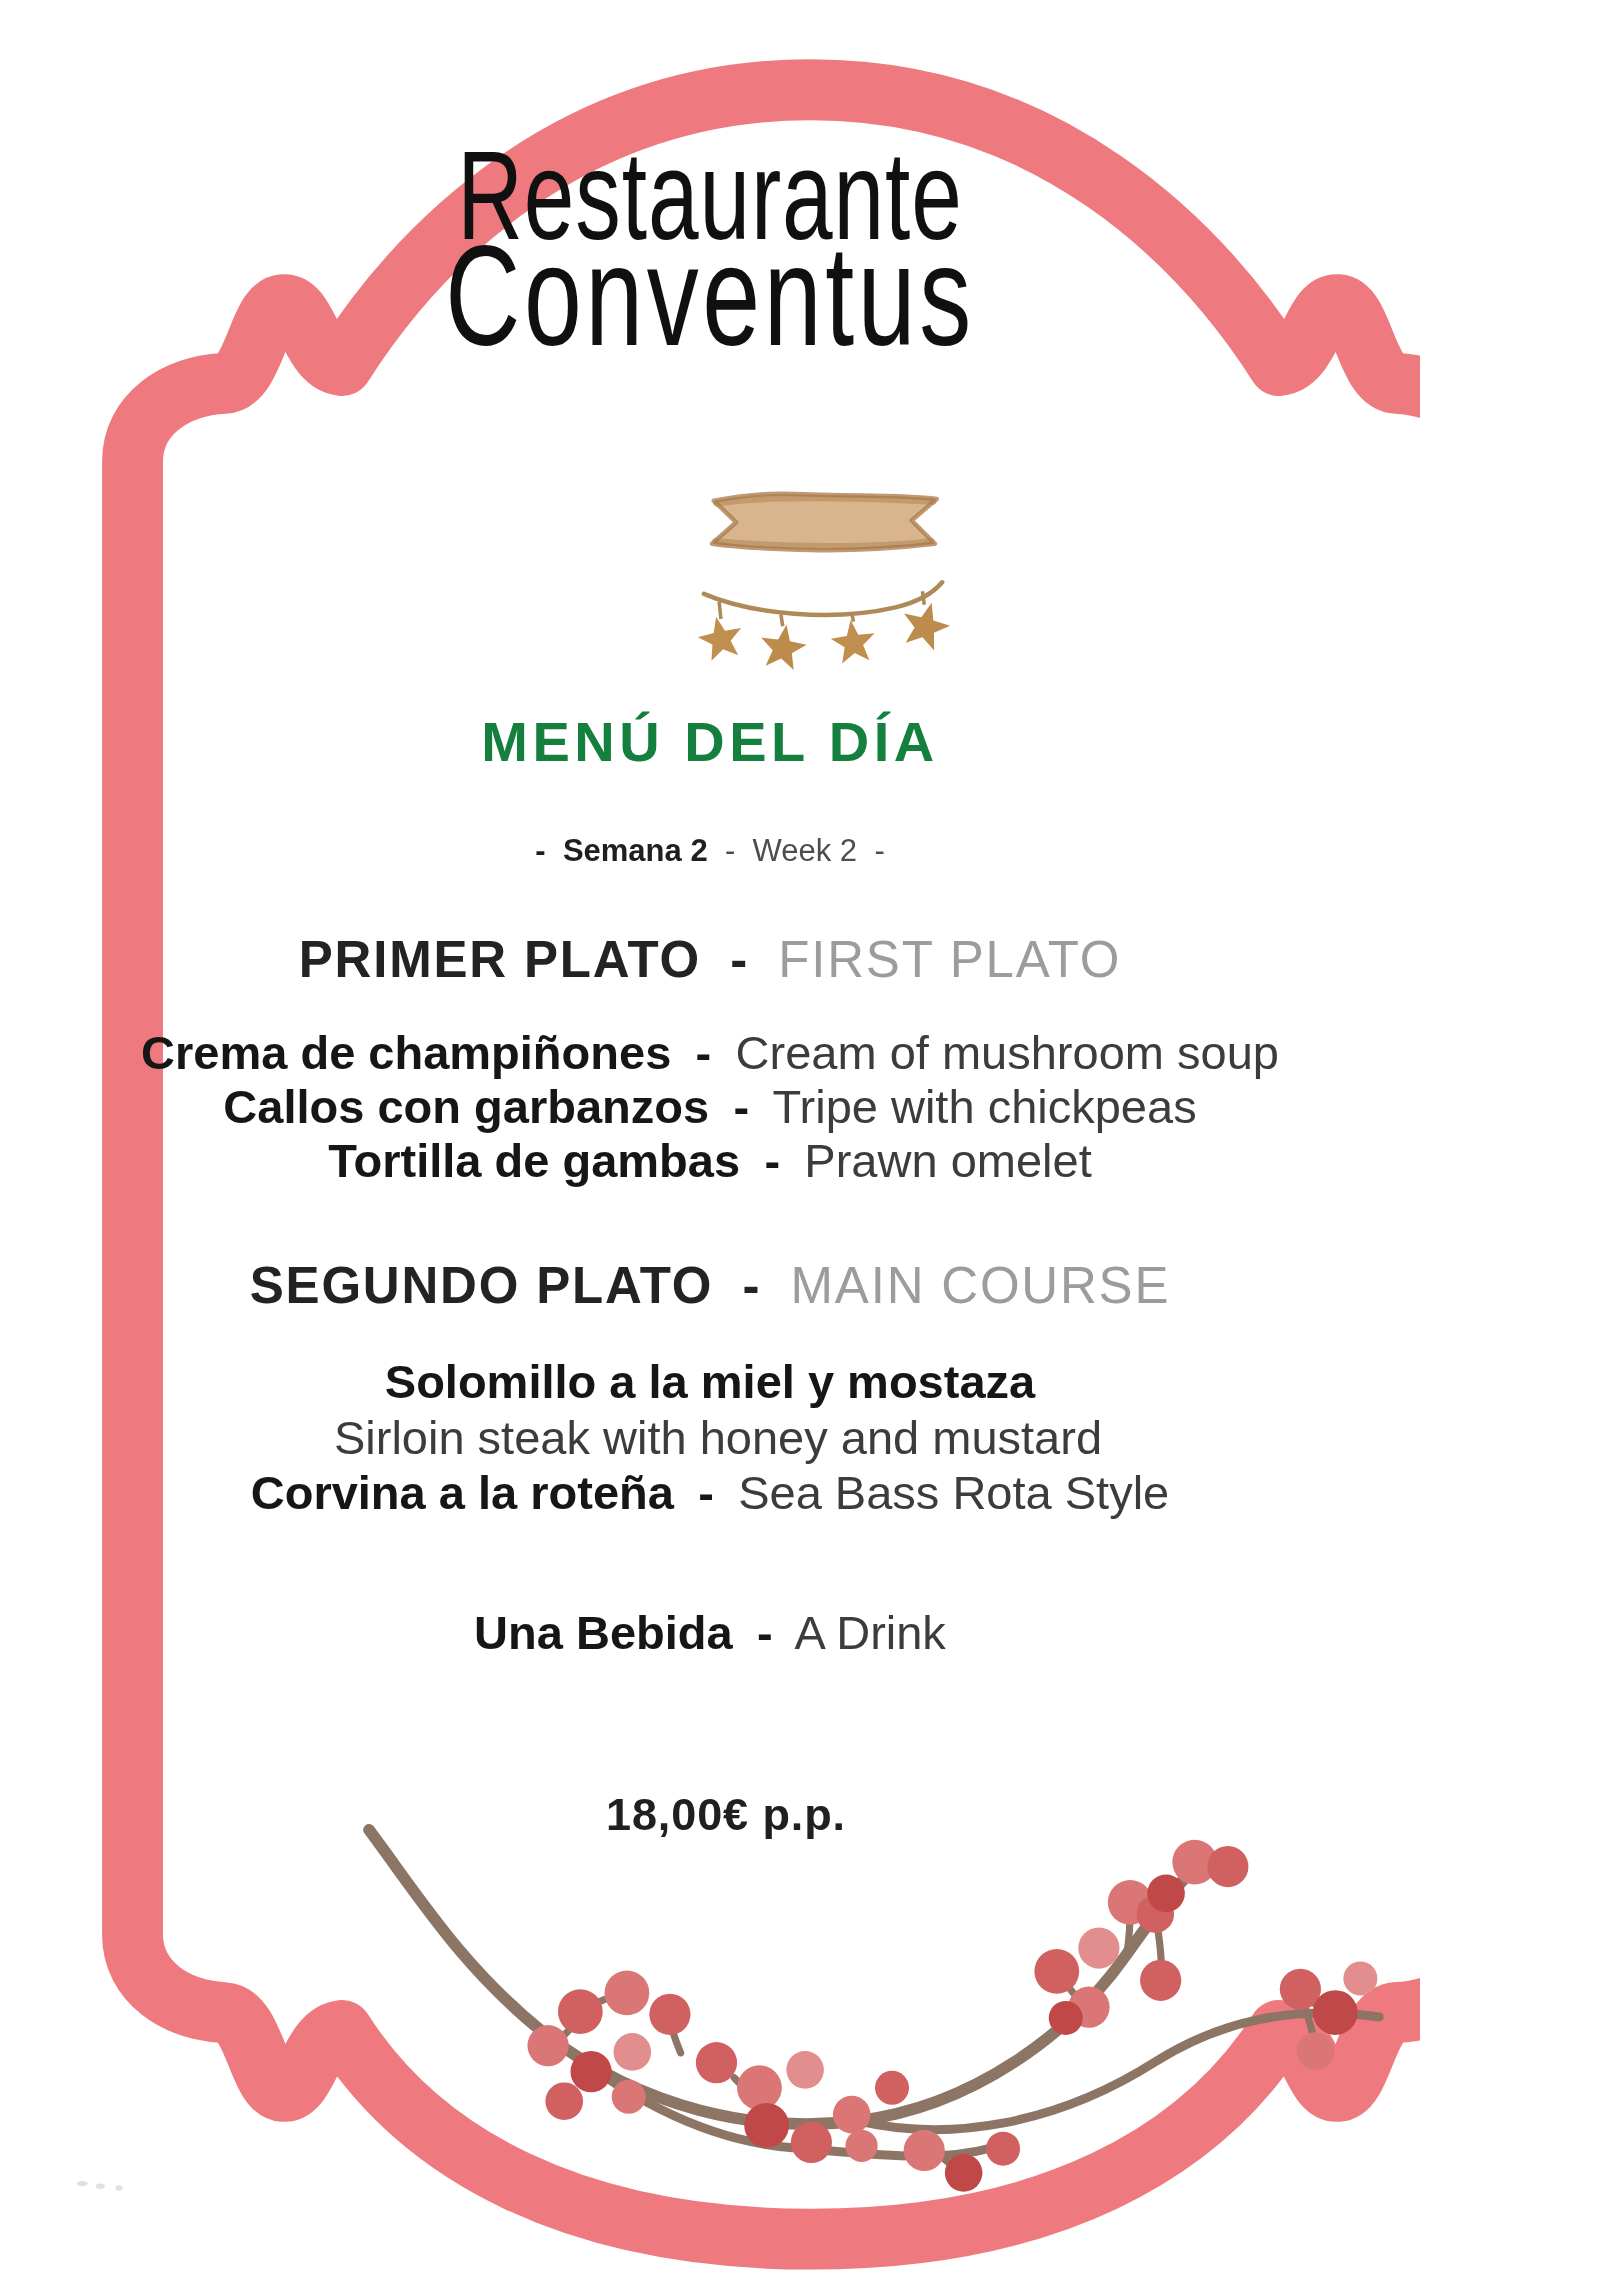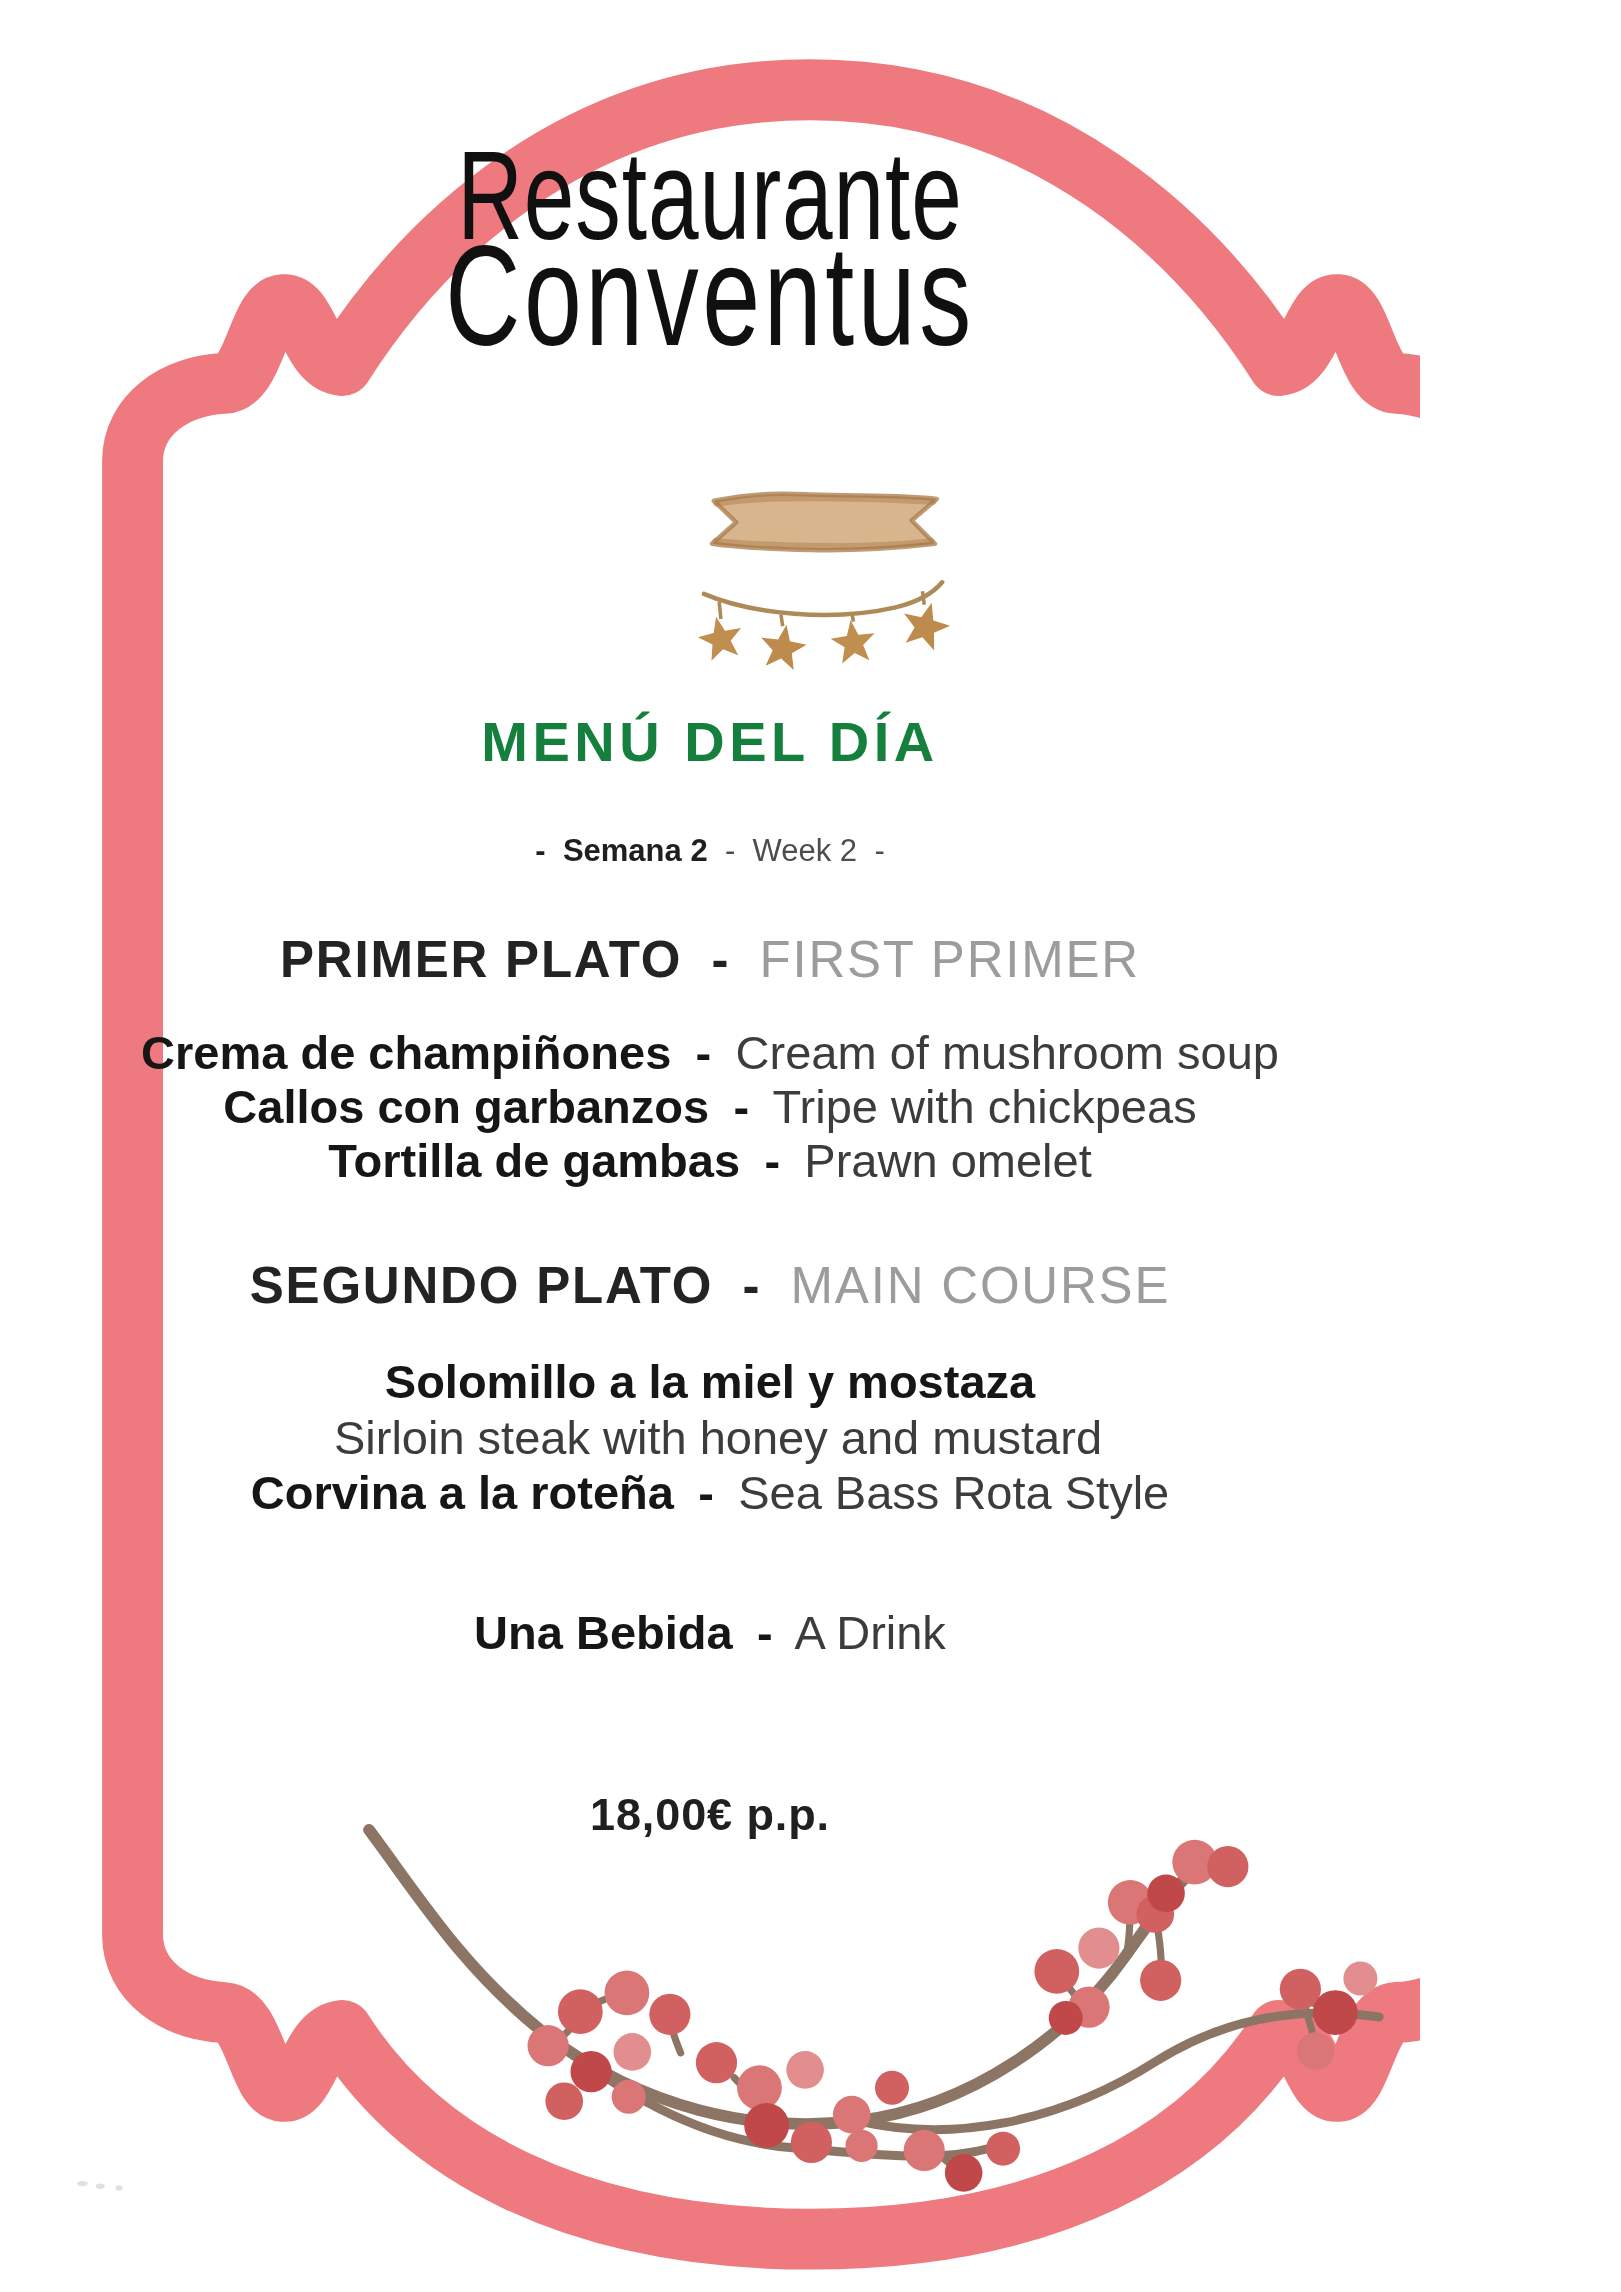--- a/index.html
+++ b/index.html
@@ -21,21 +21,21 @@
   .heading .h-es{font-weight:600;color:#232323;}
   .heading .h-en{font-weight:400;color:#9c9c9c;}
   .heading .sep{font-weight:600;color:#232323;margin:0 .26em;}
   .h1-pos{top:930px;}
   .h2-pos{top:1256px;}
   .item{font-size:47px;}
   .item .es{font-weight:700;color:#161616;}
   .item .en{font-weight:400;color:#3c3c3c;}
   .item .sep{font-weight:700;color:#161616;margin:0 .24em;}
   .en-line{font-size:47px;font-weight:400;color:#3c3c3c;margin-left:8px;}
-  .price{top:1789px;font-size:45px;font-weight:600;color:#202020;letter-spacing:0.9px;}
+  .price{top:1789px;font-size:45px;font-weight:600;color:#202020;letter-spacing:0.9px;padding-left:16px;}
   .stem{fill:none;stroke:#8c7565;stroke-linecap:round;}
   .b1{fill:#db7676;} .b2{fill:#d16060;} .b3{fill:#c04848;} .b4{fill:#e28e8e;}
 </style>
 </head>
 <body>
 
 <div class="page">
 
   <svg class="deco-svg" viewBox="0 0 1810 2560">
 
@@ -146,21 +146,21 @@
     <span class="sep week-es">-</span>
     <span class="week-es">Semana 2</span>
     <span class="sep week-en">-</span>
     <span class="week-en">Week 2</span>
     <span class="sep week-en">-</span>
   </div>
 
   <div class="txt heading h1-pos">
     <span class="h-es">PRIMER PLATO</span>
     <span class="sep">-</span>
-    <span class="h-en">FIRST PRIMER</span>
+    <span class="h-en">FIRST PLATO</span>
   </div>
   <div class="txt item" style="top:1025px">
     <span class="es">Crema de champiñones</span>
     <span class="sep">-</span>
     <span class="en">Cream of mushroom soup</span>
   </div>
   <div class="txt item" style="top:1079px">
     <span class="es">Callos con garbanzos</span>
     <span class="sep">-</span>
     <span class="en">Tripe with chickpeas</span>

